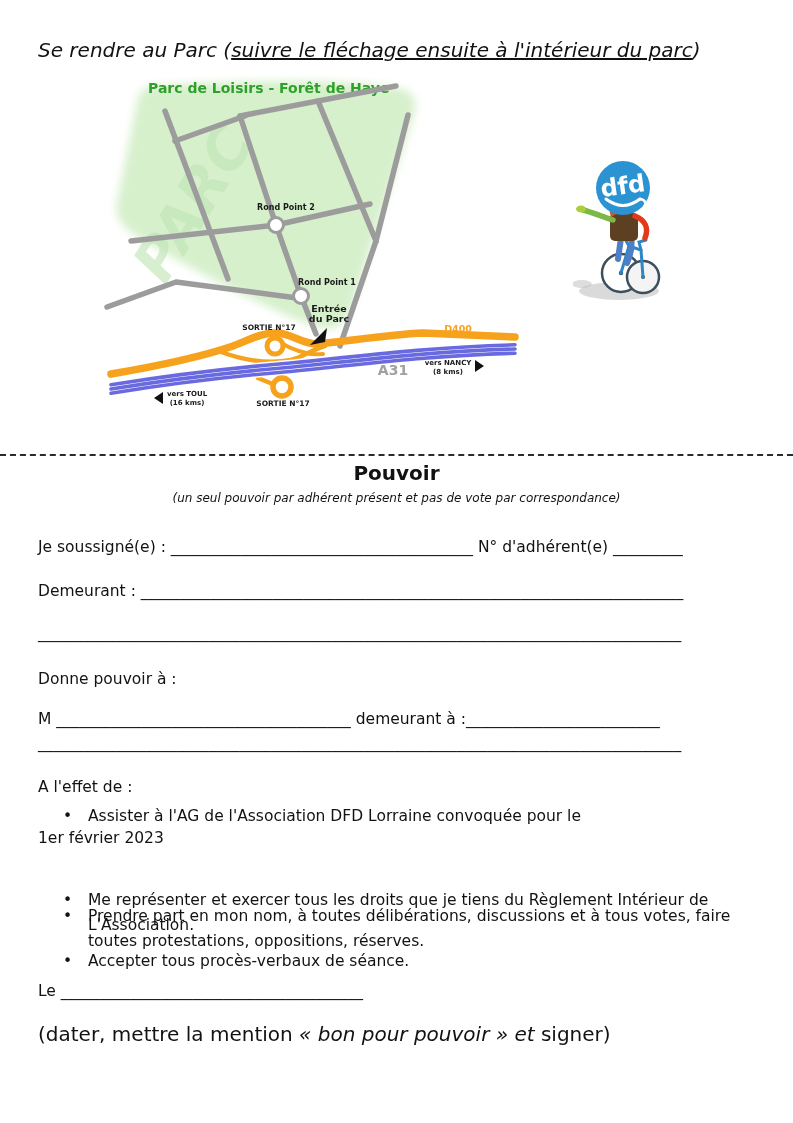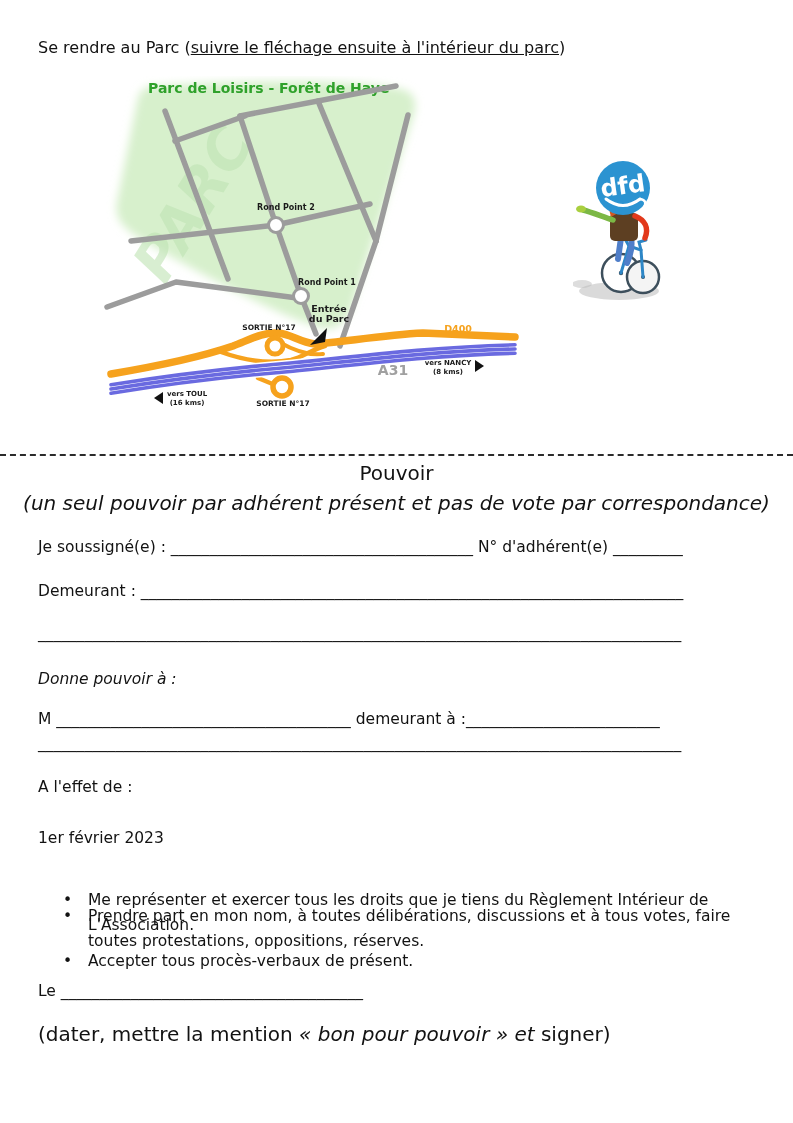--- a/index.html
+++ b/index.html
@@ -2,31 +2,31 @@
 <html><head>
 <meta charset="utf-8">
 <style>
   html,body{margin:0;padding:0;background:#ffffff;}
   #sheet{position:relative;width:793px;height:1123px;background:#ffffff;overflow:hidden;
          font-family:"DejaVu Sans",sans-serif;color:#121212;}
   .abs{position:absolute;}
   .nowrap{white-space:nowrap;text-align:center;}
   .u{text-decoration:underline;}
   .it{font-style:italic;}
-  #intro{left:38px;top:38px;font-size:16px;}
+  #intro{left:38px;top:38px;font-size:20px;font-style:italic;}
   #map-wrap{left:103px;top:76px;width:420px;height:350px;}
   #logo-wrap{left:573px;top:158px;width:95px;height:150px;}
   #divider{left:0;top:454px;width:793px;height:0;border-top:2px dashed #2b2b2b;}
-  #pouvoir-title{left:0;top:461px;width:793px;text-align:center;font-size:20px;font-weight:normal;}
-  #pouvoir-subtitle{left:0;top:491px;width:793px;text-align:center;font-size:20px;font-style:italic;}
+  #pouvoir-title{left:0;top:461px;width:793px;text-align:center;font-size:20px;font-weight:bold;}
+  #pouvoir-subtitle{left:0;top:491px;width:793px;text-align:center;font-size:12px;font-style:italic;}
   .formrow{left:38px;font-size:15.5px;}
   #row-soussigne{top:538px;}
   #row-demeurant{top:582px;}
   #row-line1{top:624px;}
-  #row-donne{top:670px;font-style:italic;}
+  #row-donne{top:670px;}
   #row-m{top:710px;}
   #row-line2{top:734px;}
   #row-effet{top:778px;}
   .brow{left:63px;width:690px;font-size:15.5px;line-height:25px;padding-left:25px;text-indent:-25px;}
   .dot{display:inline-block;width:25px;text-indent:0;}
   #b1{top:804px;}
   #row-date{top:829px;}
   #b2{top:888px;}
   #b3{top:904px;}
   #b4{top:949px;}
@@ -167,28 +167,29 @@
   <div id="row-m" class="abs formrow nowrap">
     <span>M</span>
     <span>______________________________________</span>
     <span>demeurant à :</span><span>_________________________</span>
   </div>
 
   <div id="row-line2" class="abs formrow nowrap">___________________________________________________________________________________</div>
 
   <div id="row-effet" class="abs formrow">A l'effet de :</div>
 
+  <div id="b1" class="abs brow"><span class="dot">•</span><span>Assister à l'AG de l'Association DFD Lorraine convoquée pour le</span></div>
 
   <div id="row-date" class="abs formrow">1er février 2023</div>
 
   <div id="b2" class="abs brow"><span class="dot">•</span><span>Me représenter et exercer tous les droits que je tiens du Règlement Intérieur de L'Association.</span></div>
 
   <div id="b3" class="abs brow"><span class="dot">•</span><span>Prendre part en mon nom, à toutes délibérations, discussions et à tous votes, faire toutes protestations, oppositions, réserves.</span></div>
 
-  <div id="b4" class="abs brow"><span class="dot">•</span><span>Accepter tous procès-verbaux de présent.</span></div>
+  <div id="b4" class="abs brow"><span class="dot">•</span><span>Accepter tous procès-verbaux de séance.</span></div>
 
   <div id="row-le" class="abs formrow nowrap">
     <span>Le</span>
     <span>_______________________________________</span>
   </div>
 
   <div id="row-mention" class="abs"><span>(dater, mettre la mention </span><span class="it">« bon pour pouvoir » et</span><span> signer)</span></div>
 
 </div>
 

